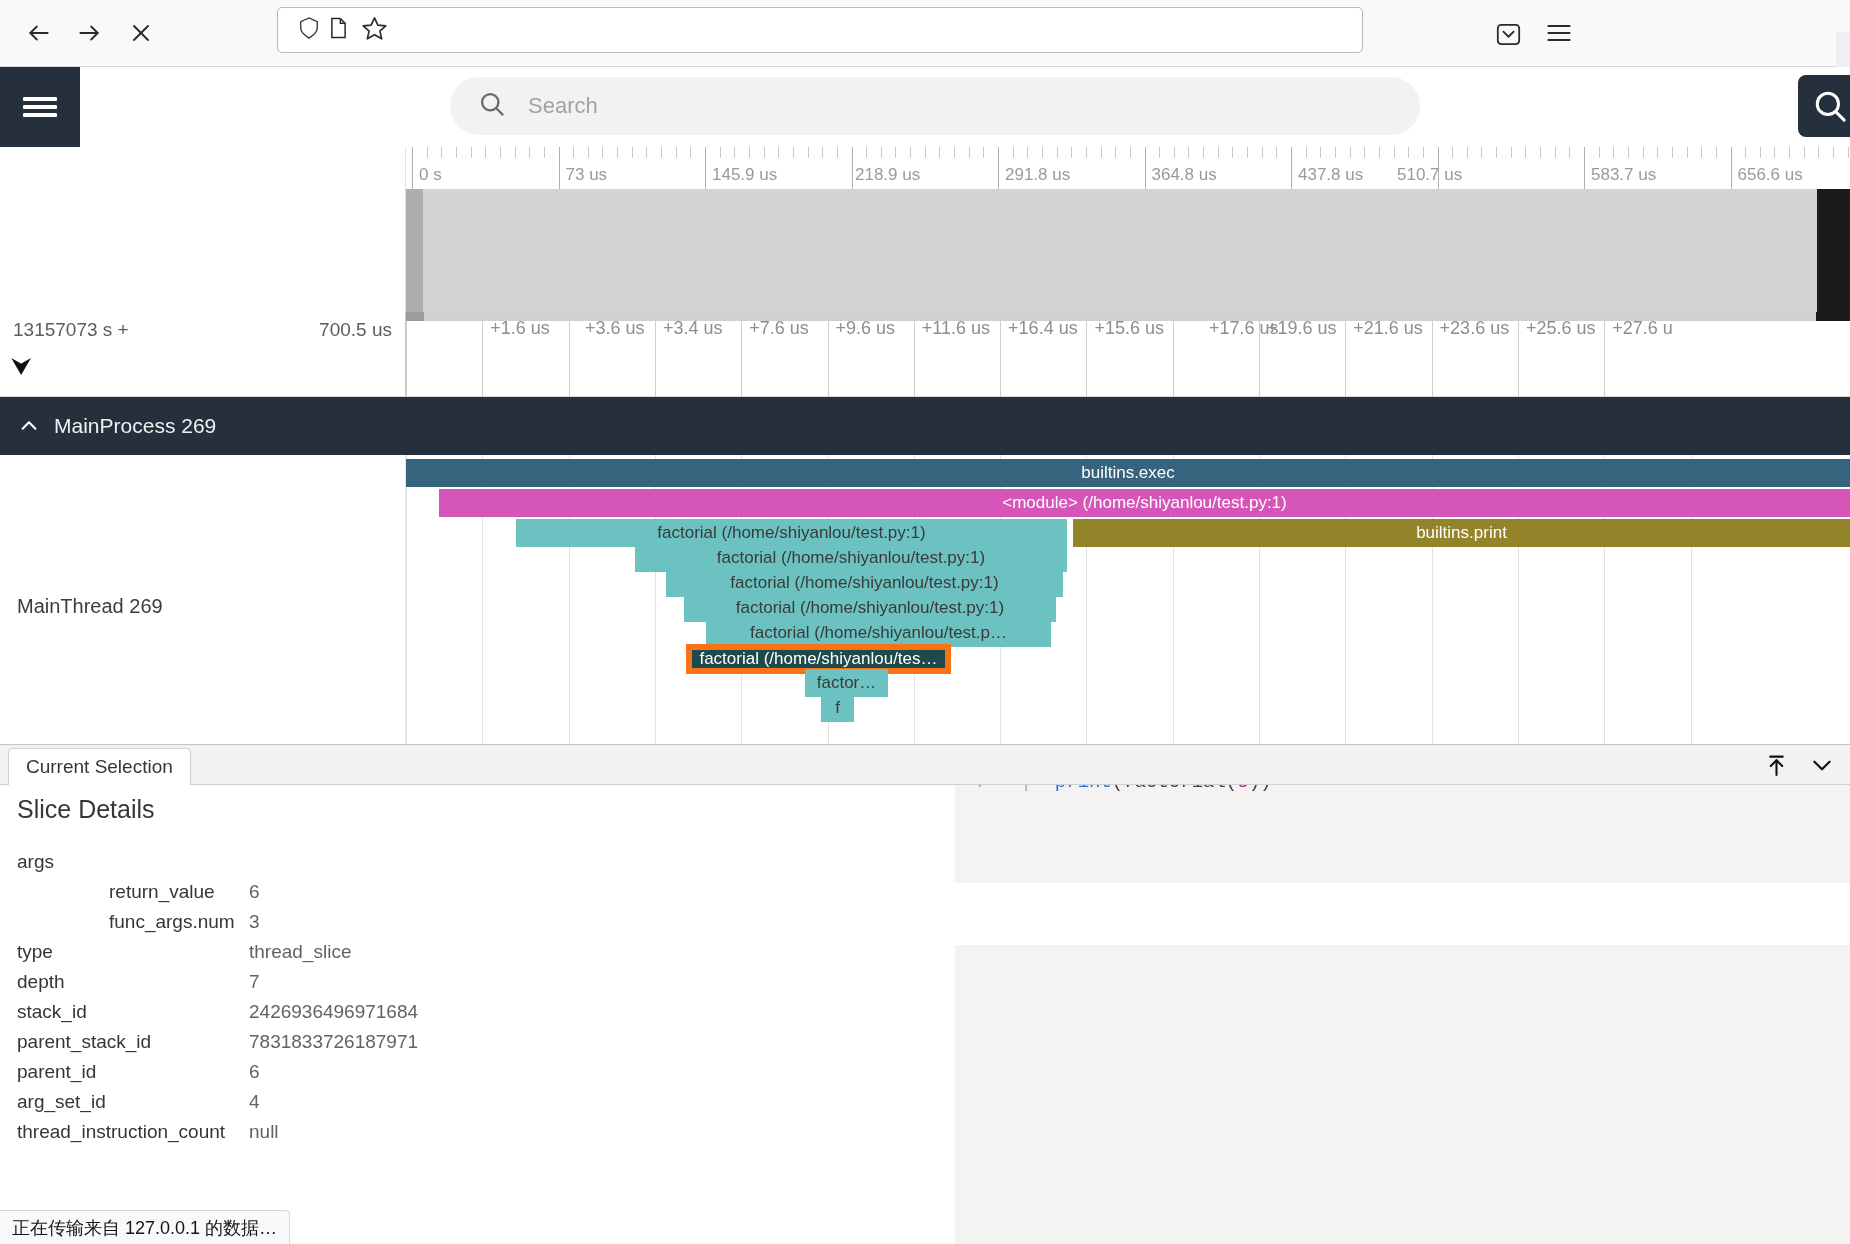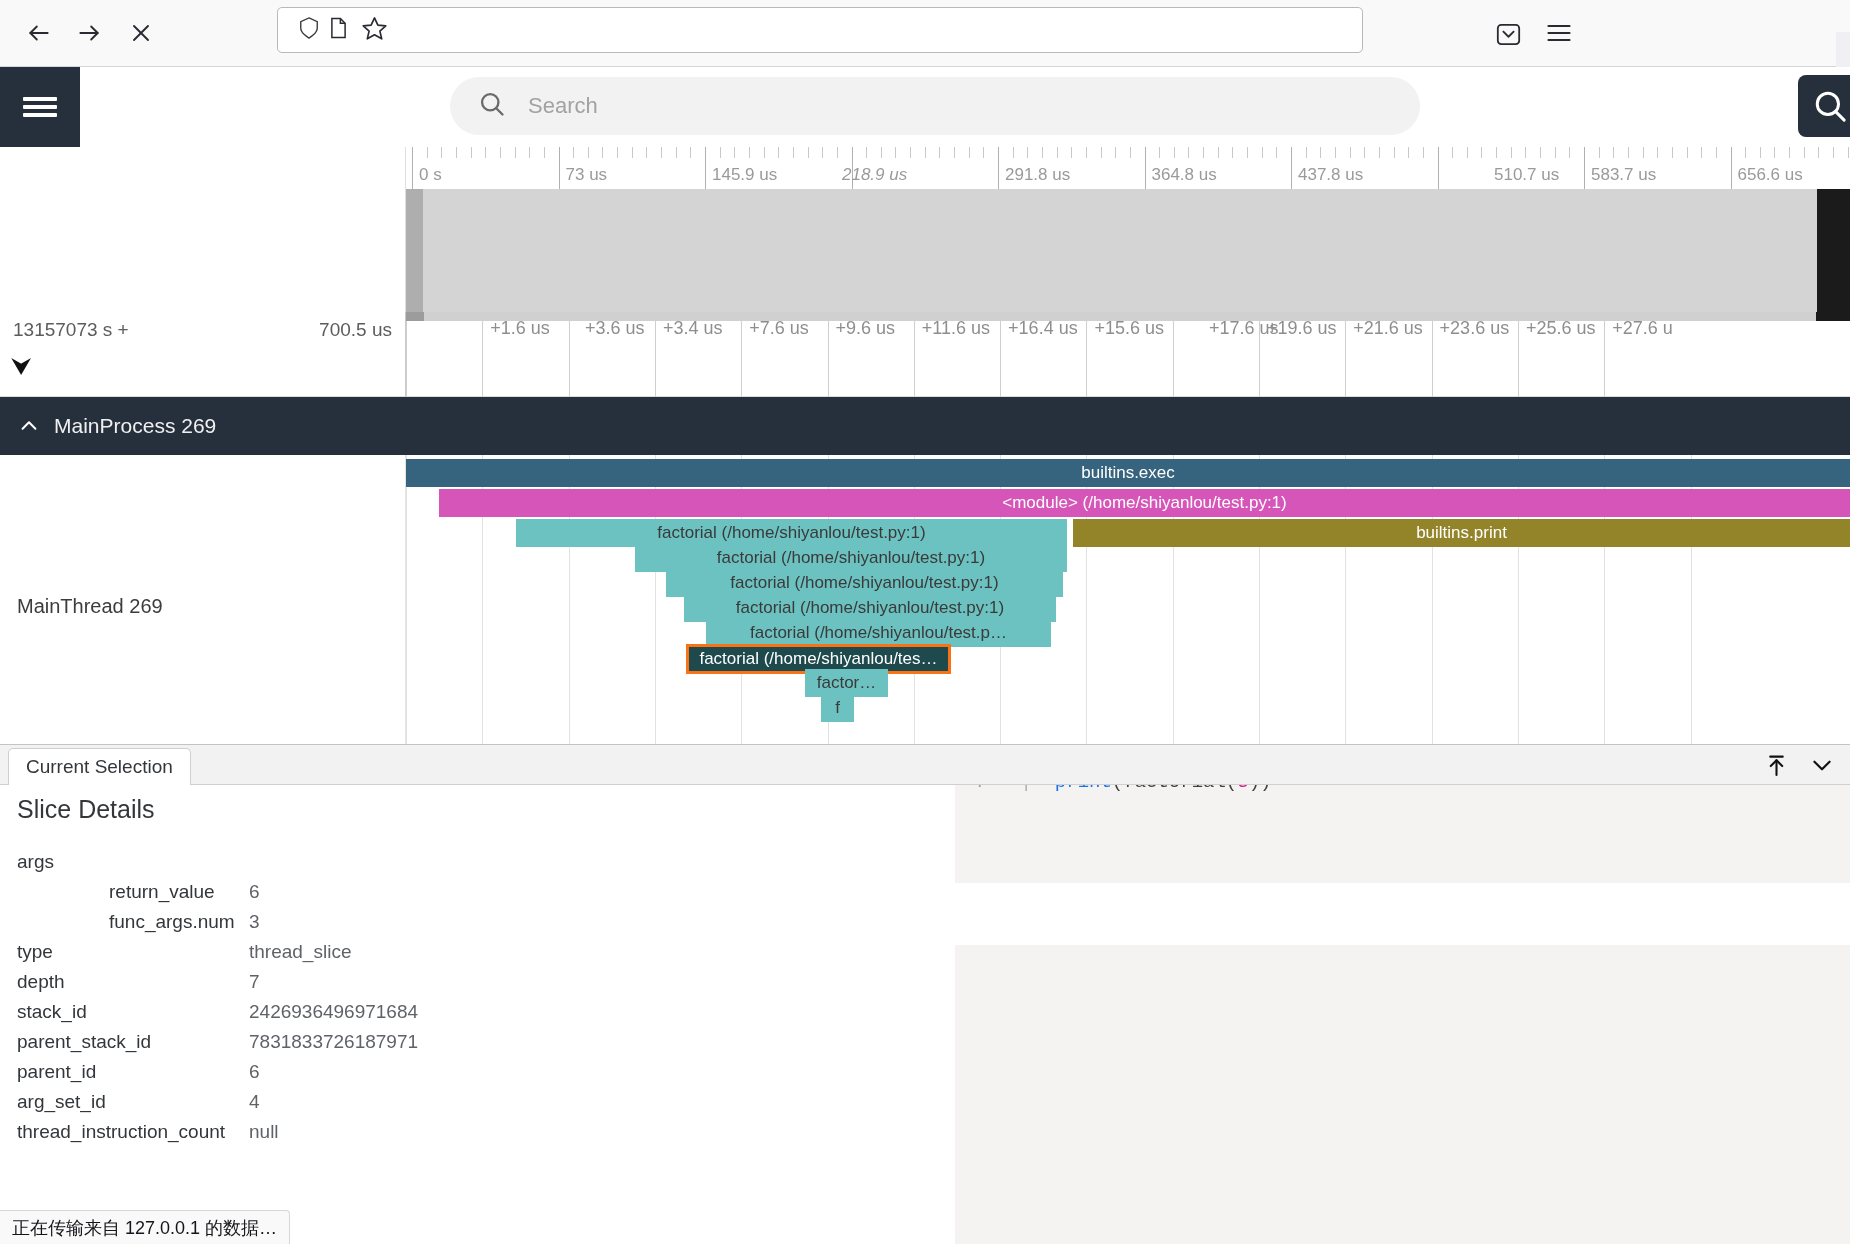--- a/index.html
+++ b/index.html
@@ -264,21 +264,21 @@
     position: absolute;
     height: 28px;
     display: flex; align-items: center; justify-content: center;
     font-size: 17px;
     overflow: hidden;
     white-space: nowrap;
     color: #ffffff;
   }
   .slice.dark-text { color: #3a3a3a; }
   .slice.selected {
-    border: 3px solid #f97316;
+    border: 6px solid #f97316;
     background: #1e4a4e !important;
     color: #ffffff;
     height: 30px;
   }
 
   
   #details-panel {
     position: absolute; top: 744px; left: 0;
     width: 1850px; height: 500px;
     background: #ffffff;
@@ -499,21 +499,21 @@
       <div class="tick minor" style="left: 313.65px;"></div>
       <div class="tick minor" style="left: 328.3px;"></div>
       <div class="tick minor" style="left: 342.95px;"></div>
       <div class="tick minor" style="left: 357.6px;"></div>
       <div class="tick minor" style="left: 372.25px;"></div>
       <div class="tick minor" style="left: 386.9px;"></div>
       <div class="tick minor" style="left: 401.55px;"></div>
       <div class="tick minor" style="left: 416.2px;"></div>
       <div class="tick minor" style="left: 430.85px;"></div>
       <div class="tick major" style="left: 445.5px;"></div>
-      <div class="ruler-label" style="left: 429px; font-style: italic;">218.9 us</div>
+      <div class="ruler-label" style="left: 442px;">218.9 us</div>
       <div class="tick minor" style="left: 460.15px;"></div>
       <div class="tick minor" style="left: 474.8px;"></div>
       <div class="tick minor" style="left: 489.45px;"></div>
       <div class="tick minor" style="left: 504.1px;"></div>
       <div class="tick minor" style="left: 518.75px;"></div>
       <div class="tick minor" style="left: 533.4px;"></div>
       <div class="tick minor" style="left: 548.05px;"></div>
       <div class="tick minor" style="left: 562.7px;"></div>
       <div class="tick minor" style="left: 577.35px;"></div>
       <div class="tick major" style="left: 592px;"></div>
@@ -543,21 +543,21 @@
       <div class="tick minor" style="left: 899.65px;"></div>
       <div class="tick minor" style="left: 914.3px;"></div>
       <div class="tick minor" style="left: 928.95px;"></div>
       <div class="tick minor" style="left: 943.6px;"></div>
       <div class="tick minor" style="left: 958.25px;"></div>
       <div class="tick minor" style="left: 972.9px;"></div>
       <div class="tick minor" style="left: 987.55px;"></div>
       <div class="tick minor" style="left: 1002.2px;"></div>
       <div class="tick minor" style="left: 1016.85px;"></div>
       <div class="tick major" style="left: 1031.5px;"></div>
-      <div class="ruler-label" style="left: 1081px;">510.7 us</div>
+      <div class="ruler-label" style="left: 984px;">510.7 us</div>
       <div class="tick minor" style="left: 1046.15px;"></div>
       <div class="tick minor" style="left: 1060.8px;"></div>
       <div class="tick minor" style="left: 1075.45px;"></div>
       <div class="tick minor" style="left: 1090.1px;"></div>
       <div class="tick minor" style="left: 1104.75px;"></div>
       <div class="tick minor" style="left: 1119.4px;"></div>
       <div class="tick minor" style="left: 1134.05px;"></div>
       <div class="tick minor" style="left: 1148.7px;"></div>
       <div class="tick minor" style="left: 1163.35px;"></div>
       <div class="tick major" style="left: 1178px;"></div>

